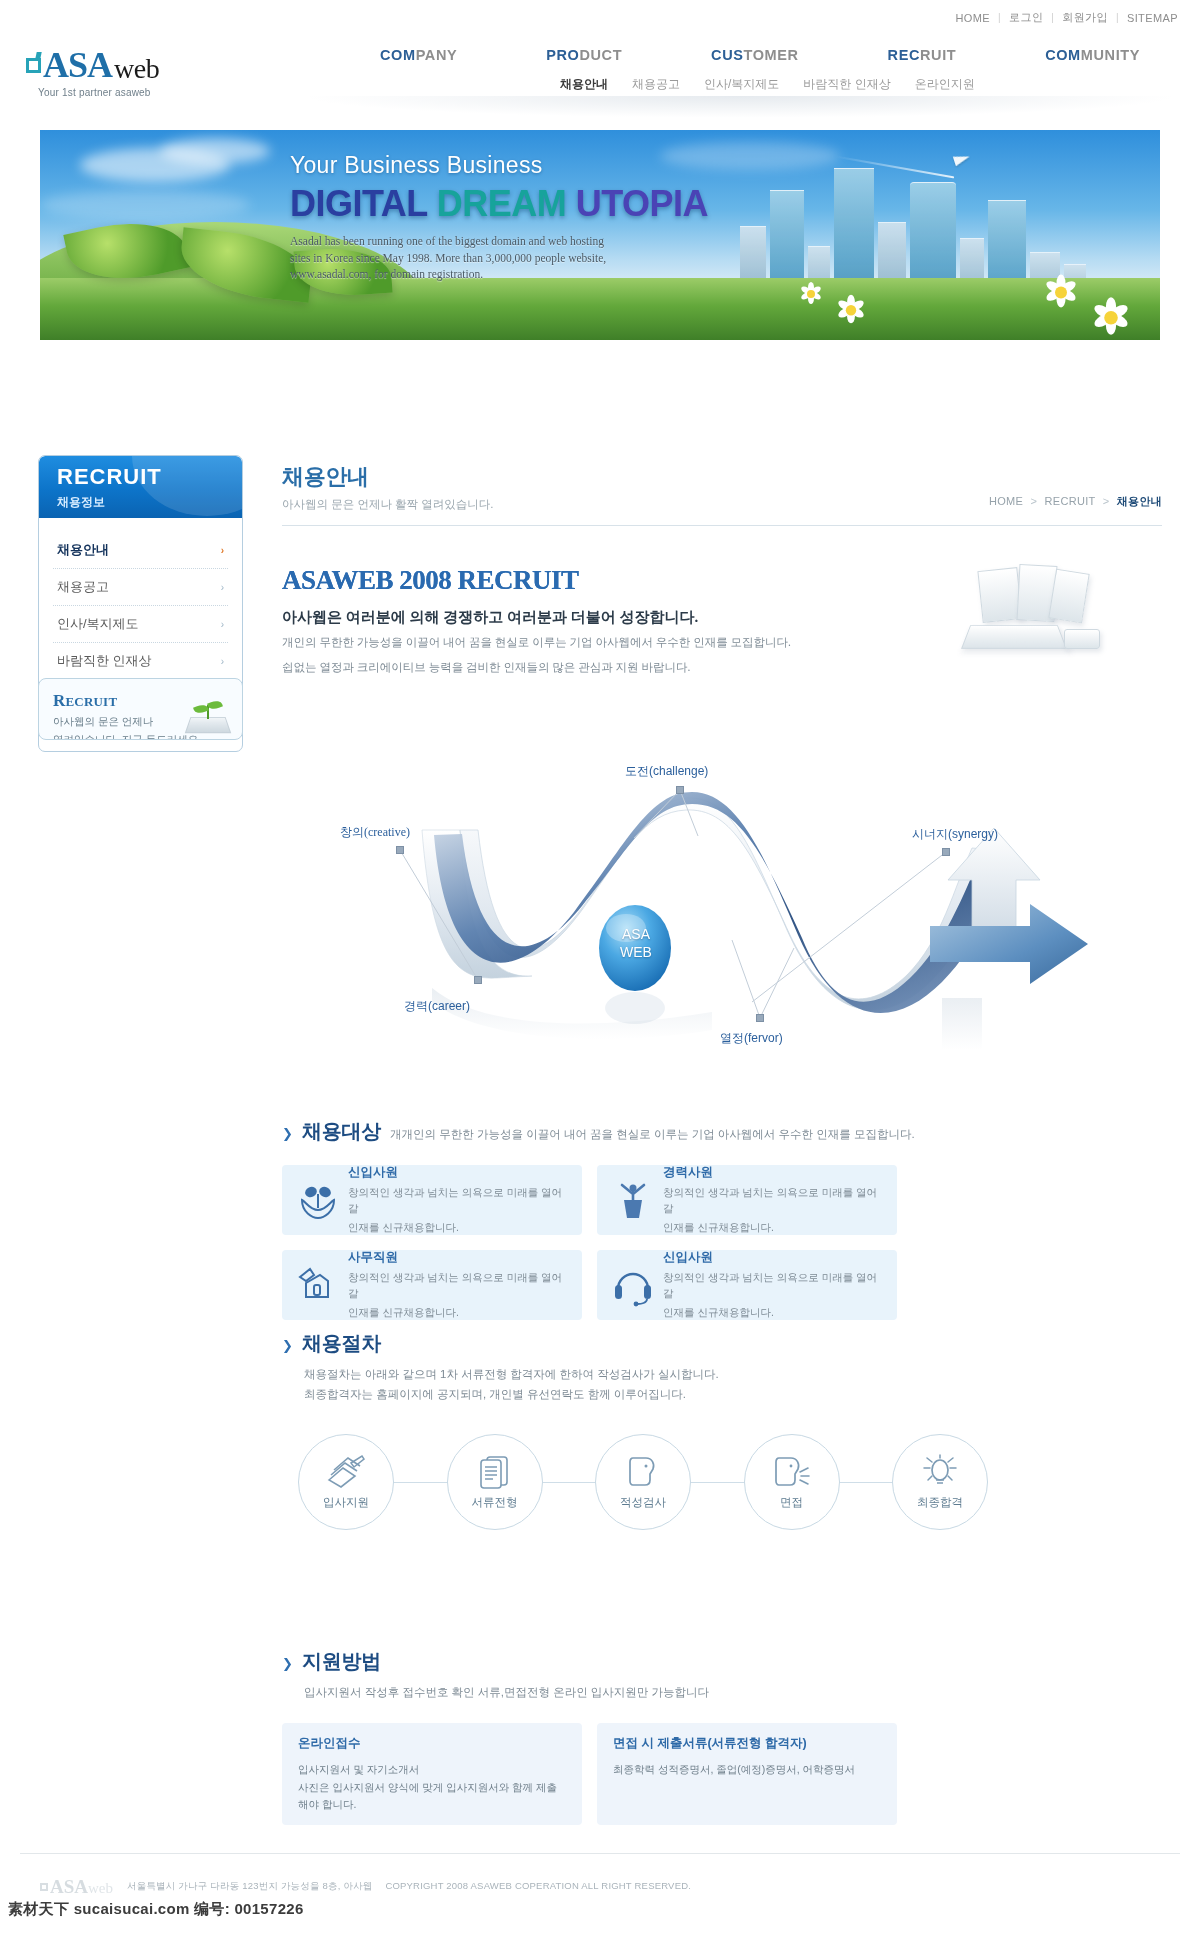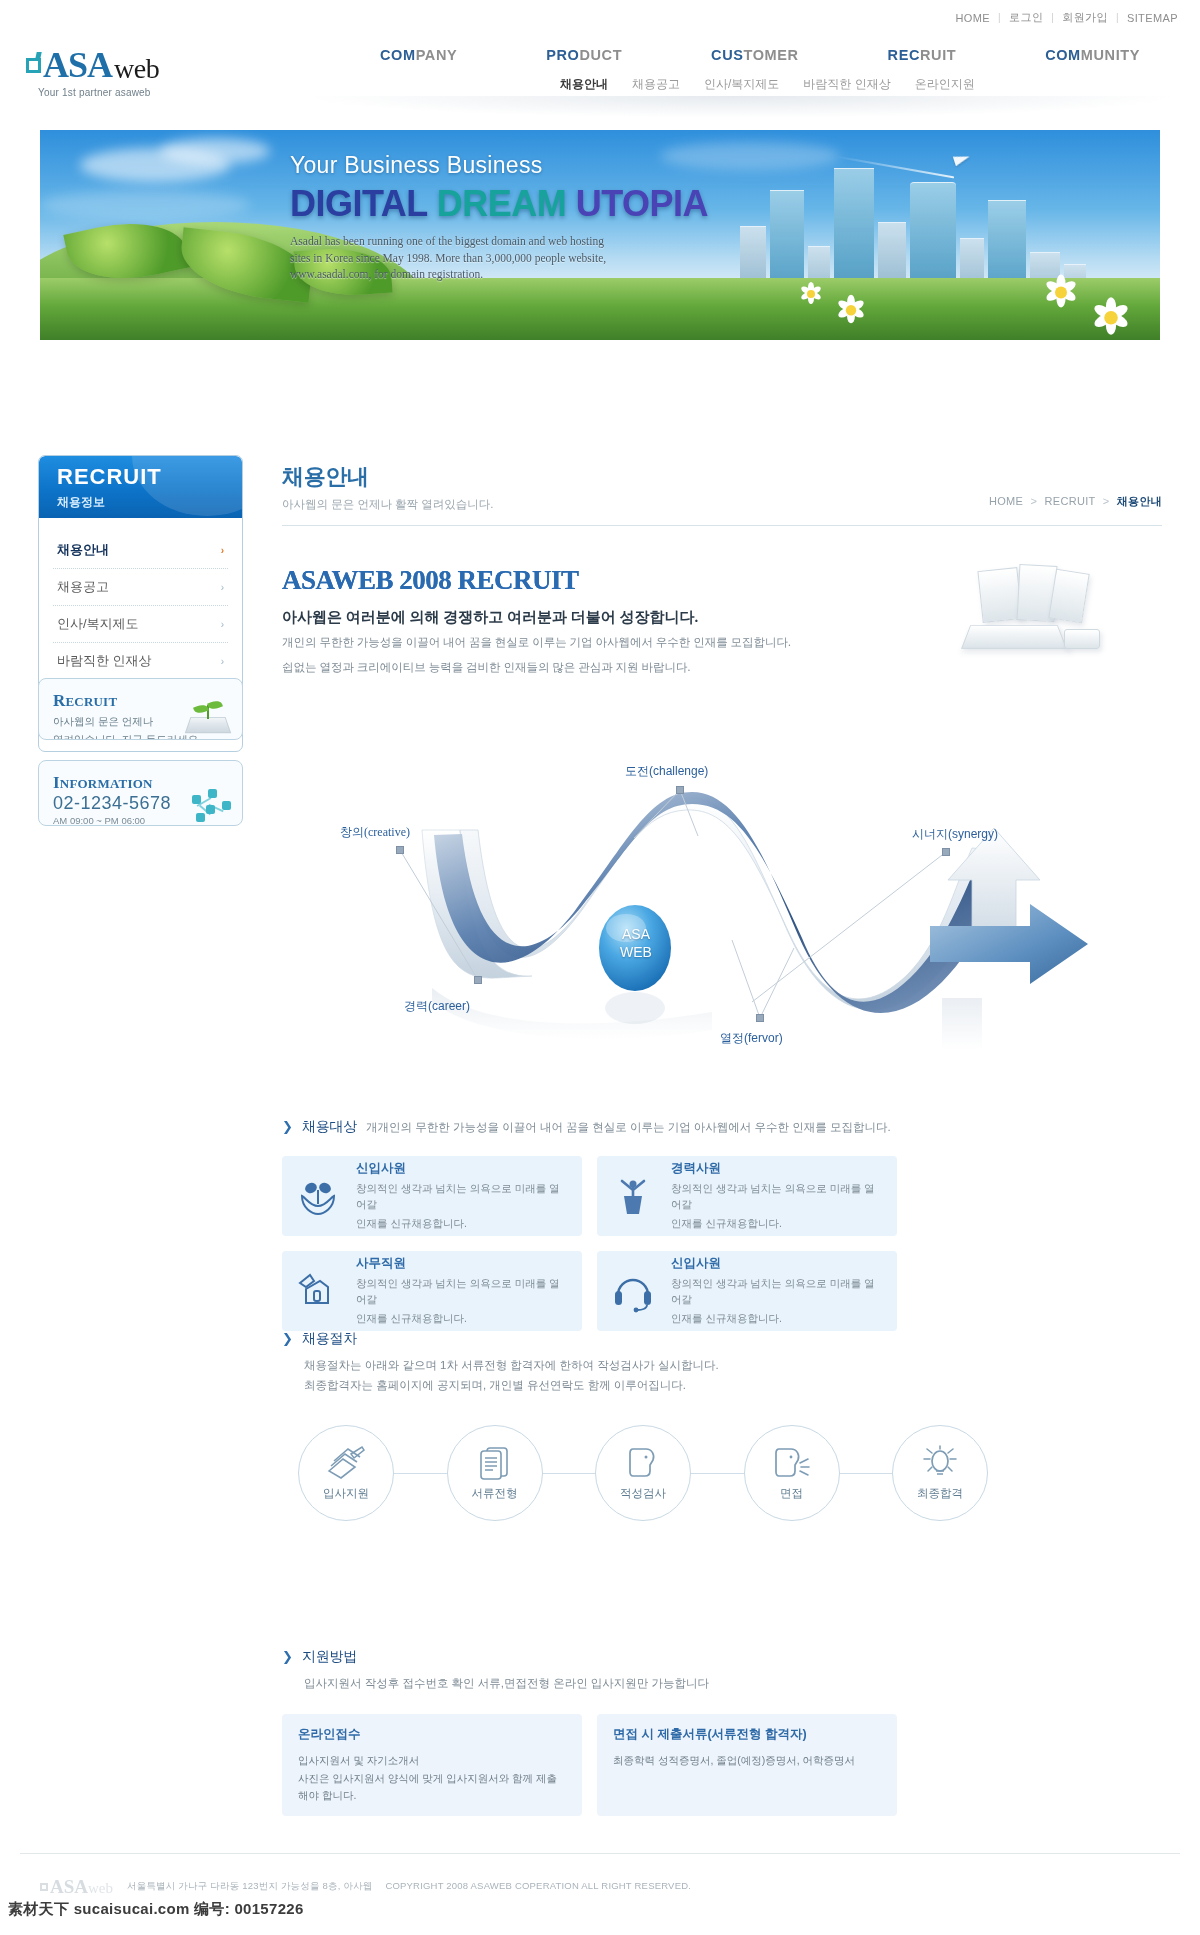--- a/index.html
+++ b/index.html
@@ -249,30 +249,30 @@
   .dnode {
     position:absolute; width:8px; height:8px; background:#98a9bb;
     border:1px solid #7d90a5;
   }
 
   
   .sec-h {
     display:flex; align-items:baseline; gap:9px;
   }
   .sec-h .chev { color:#2f6fb0; font-size:13px; font-weight:700; }
-  .sec-h .t { font-size:14px; color:#1d4c82; font-weight:400; letter-spacing:-.2px; }
+  .sec-h .t { font-size:20px; color:#1d4c82; font-weight:700; letter-spacing:-.2px; }
   .sec-h .d { font-size:11.5px; color:#7d8a94; }
   .sec-desc { font-size:11.5px; color:#7d8a94; line-height:1.7; margin-top:8px; margin-left:22px; }
 
   .sec-target { position:absolute; left:282px; top:1118px; width:880px; }
 
   .cards { display:flex; flex-wrap:wrap; gap:15px; margin-top:20px; }
   .card {
-    width:300px; height:80px; background:#e8f3fb; border-radius:4px;
-    display:flex; align-items:center; padding:0 14px; gap:16px;
+    width:300px; height:70px; background:#e8f3fb; border-radius:4px;
+    display:flex; align-items:center; padding:0 14px; gap:8px;
   }
   .card .ci { width:44px; height:44px; flex:none; position:relative; }
   .card .ct { }
   .card .ct h5 { font-size:12.5px; color:#2e6aa8; font-weight:700; }
   .card .ct p { font-size:10.5px; color:#7d8a94; line-height:1.5; margin-top:4px; }
 
   .sec-process { position:absolute; left:282px; top:1330px; width:880px; }
   .steps {
     display:flex; align-items:center; justify-content:space-between;
     margin-top:30px; width:690px; margin-left:16px;
@@ -468,37 +468,20 @@
     <p>아사웹의 문은 언제나</p>
     <p>열려있습니다. 지금 두드리세요.</p>
     <div class="bnr-ico">
       <div class="sprout-book"></div>
       <div class="sprout-stem"></div>
       <div class="sprout-l" style="left:6px; bottom:20px; transform:rotate(-20deg);"></div>
       <div class="sprout-l" style="left:20px; bottom:24px; transform:rotate(160deg);"></div>
     </div>
   </div>
 
-  <div class="bnr bnr-i">
-    <h3><span style="font-size:17px">I</span><span>NFORMATION</span></h3>
-    <div class="tel">02-1234-5678</div>
-    <div class="hours">AM 09:00 ~ PM 06:00</div>
-    <div class="bnr-ico" style="top:26px;">
-      <div class="mol" style="left:0; top:0; width:44px; height:36px;">
-        <i style="left:8px; top:14px; width:16px; transform:rotate(-30deg);"></i>
-        <i style="left:20px; top:20px; width:16px; transform:rotate(25deg);"></i>
-        <i style="left:10px; top:22px; width:14px; transform:rotate(40deg);"></i>
-        <b style="left:4px; top:8px;"></b>
-        <b style="left:20px; top:2px;"></b>
-        <b style="left:18px; top:18px;"></b>
-        <b style="left:34px; top:14px;"></b>
-        <b style="left:8px; top:26px;"></b>
-      </div>
-    </div>
-  </div>
 
   <div class="main">
     <div class="pg-title">채용안내</div>
     <div class="pg-sub">아사웹의 문은 언제나 활짝 열려있습니다.</div>
     <div class="crumb">
       <span>HOME</span>
       <span class="gt">&gt;</span>
       <span>RECRUIT</span>
       <span class="gt">&gt;</span>
       <b>채용안내</b>

